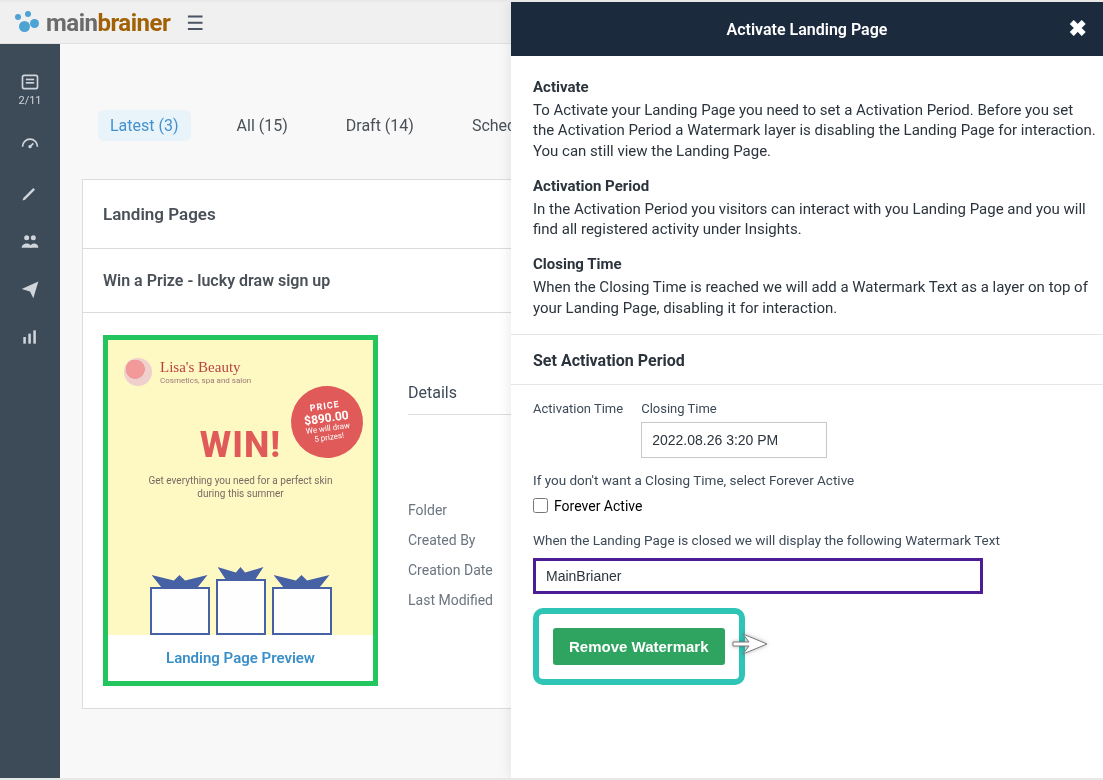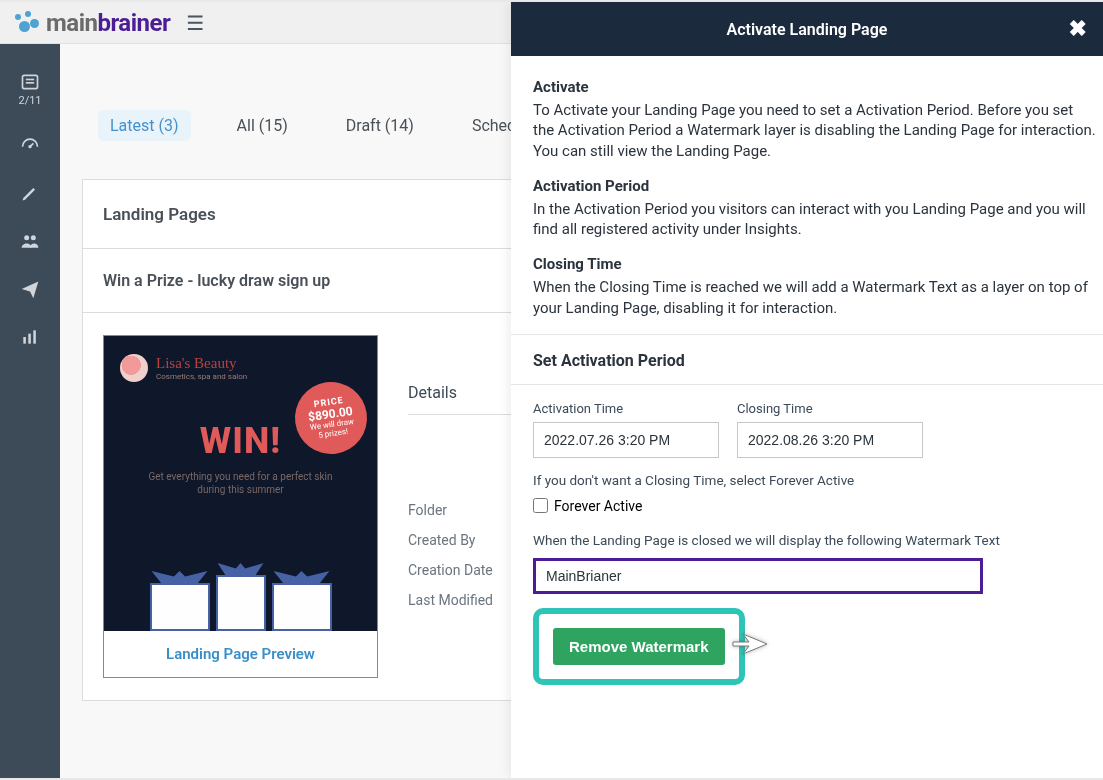--- a/index.html
+++ b/index.html
@@ -6,34 +6,34 @@
 body { font-family: -apple-system, BlinkMacSystemFont, "Segoe UI", Roboto, Arial, sans-serif; background: #fff; width: 1103px; height: 780px; overflow: hidden; position: relative; border-top: 2px solid #e8e8e8; border-bottom: 2px solid #e8e8e8; }
 .topbar { height: 42px; background: #f0f0f0; display: flex; align-items: center; padding: 0 12px; border-bottom: 1px solid #e0e0e0; gap: 10px; }
 .logo { display: flex; align-items: center; gap: 4px; }
 .logo-dots { width: 30px; height: 24px; position: relative; }
 .logo-dots span { position: absolute; border-radius: 50%; background: #4da3d4; }
 .logo-dots span:nth-child(1){ width:6px; height:6px; left:3px; top:3px; }
 .logo-dots span:nth-child(2){ width:6px; height:6px; left:13px; top:0; }
 .logo-dots span:nth-child(3){ width:11px; height:11px; left:7px; top:10px; }
 .logo-dots span:nth-child(4){ width:9px; height:9px; left:18px; top:8px; }
 .logo-text { font-size: 24px; font-weight: 700; color: #6b6b6b; letter-spacing: -0.5px; }
-.logo-text .accent { color: #4c1d95; font-weight: 700; }
+.logo-text .accent { color: #a16207; font-weight: 700; }
 .menu-icon { color: #4b5563; font-size: 20px; margin-left: 6px; }
 .sidebar { position: absolute; left: 0; top: 42px; bottom: 0; width: 60px; background: #3d4a58; display: flex; flex-direction: column; align-items: center; padding-top: 28px; gap: 28px; color: #cfd5db; }
 .sidebar .sb-item { display: flex; flex-direction: column; align-items: center; cursor: pointer; }
 .sb-label { font-size: 11px; margin-top: 2px; }
 .main { position: absolute; left: 60px; right: 0; top: 42px; bottom: 0; background: #f8f8f8; padding: 18px 22px 0 22px; overflow: hidden; }
 .tabs { display: flex; gap: 34px; align-items: center; margin: 48px 0 38px 16px; }
 .tab { font-size: 16px; color: #495057; cursor: pointer; padding: 6px 12px; }
 .tab.active { background: #e9f3fa; color: #4292d0; border-radius: 6px; }
 .panel { border: 1px solid #dcdcdc; background: #fff; }
 .panel-h1 { padding: 24px 20px; color: #495057; font-size: 17px; font-weight: 600; border-bottom: 1px solid #dcdcdc; }
 .panel-h2 { padding: 22px 20px; color: #495057; font-size: 16px; font-weight: 600; border-bottom: 1px solid #dcdcdc; }
 .card { display: flex; gap: 30px; padding: 22px 20px; }
-.preview { width: 275px; border: 1px solid #22c55e; background: #0f172a; position: relative; padding-bottom: 46px; }
+.preview { width: 275px; border: 5px solid #22c55e; background: #fef9c3; position: relative; padding-bottom: 46px; }
 .preview-inner { position: relative; height: 295px; overflow: hidden; }
 .lisa { position: absolute; left: 16px; top: 18px; display: flex; align-items: center; gap: 8px; }
 .lisa-flower { width: 28px; height: 28px; border-radius: 50%; background: radial-gradient(circle at 40% 40%, #f29a9a 40%, transparent 41%), #efd0cc; }
 .lisa-text { font-family: cursive; color: #b84343; font-size: 15px; }
 .lisa-sub { font-size: 8px; color: #9a7b77; }
 .price-circle { position: absolute; right: 10px; top: 46px; width: 72px; height: 72px; border-radius: 50%; background: #e05a5a; color: #fff; display: flex; flex-direction: column; align-items: center; justify-content: center; font-size: 9px; line-height: 1.1; transform: rotate(-8deg); }
 .price-circle .p1{ font-weight:700; letter-spacing:1px; }
 .price-circle .p2{ font-size:12px; font-weight:700; }
 .price-circle .p3{ font-size:8px; }
 .win { text-align: center; margin-top: 84px; font-size: 36px; font-weight: 800; color: #e05a5a; letter-spacing: 1px; }
@@ -193,21 +193,20 @@
     <div class="sec-title">Closing Time</div>
     <div class="sec-text">When the Closing Time is reached we will add a Watermark Text as a layer on top of your Landing Page, disabling it for interaction.</div>
     <div class="sep"></div>
     <div class="set-title">Set Activation Period</div>
   </div>
   <div class="form">
     <div class="sep" style="margin-top:-6px"></div>
     <div class="row2">
       <div class="field">
         <label>Activation Time</label>
-        <input type="text" value="2022.07.26 3:20 PM" style="">
       </div>
       <div class="field">
         <label>Closing Time</label>
         <input type="text" value="2022.08.26 3:20 PM" style="">
       </div>
     </div>
     <div class="note">If you don't want a Closing Time, select Forever Active</div>
     <label class="cb">
       <input type="checkbox" style="">
       <span>Forever Active</span>

